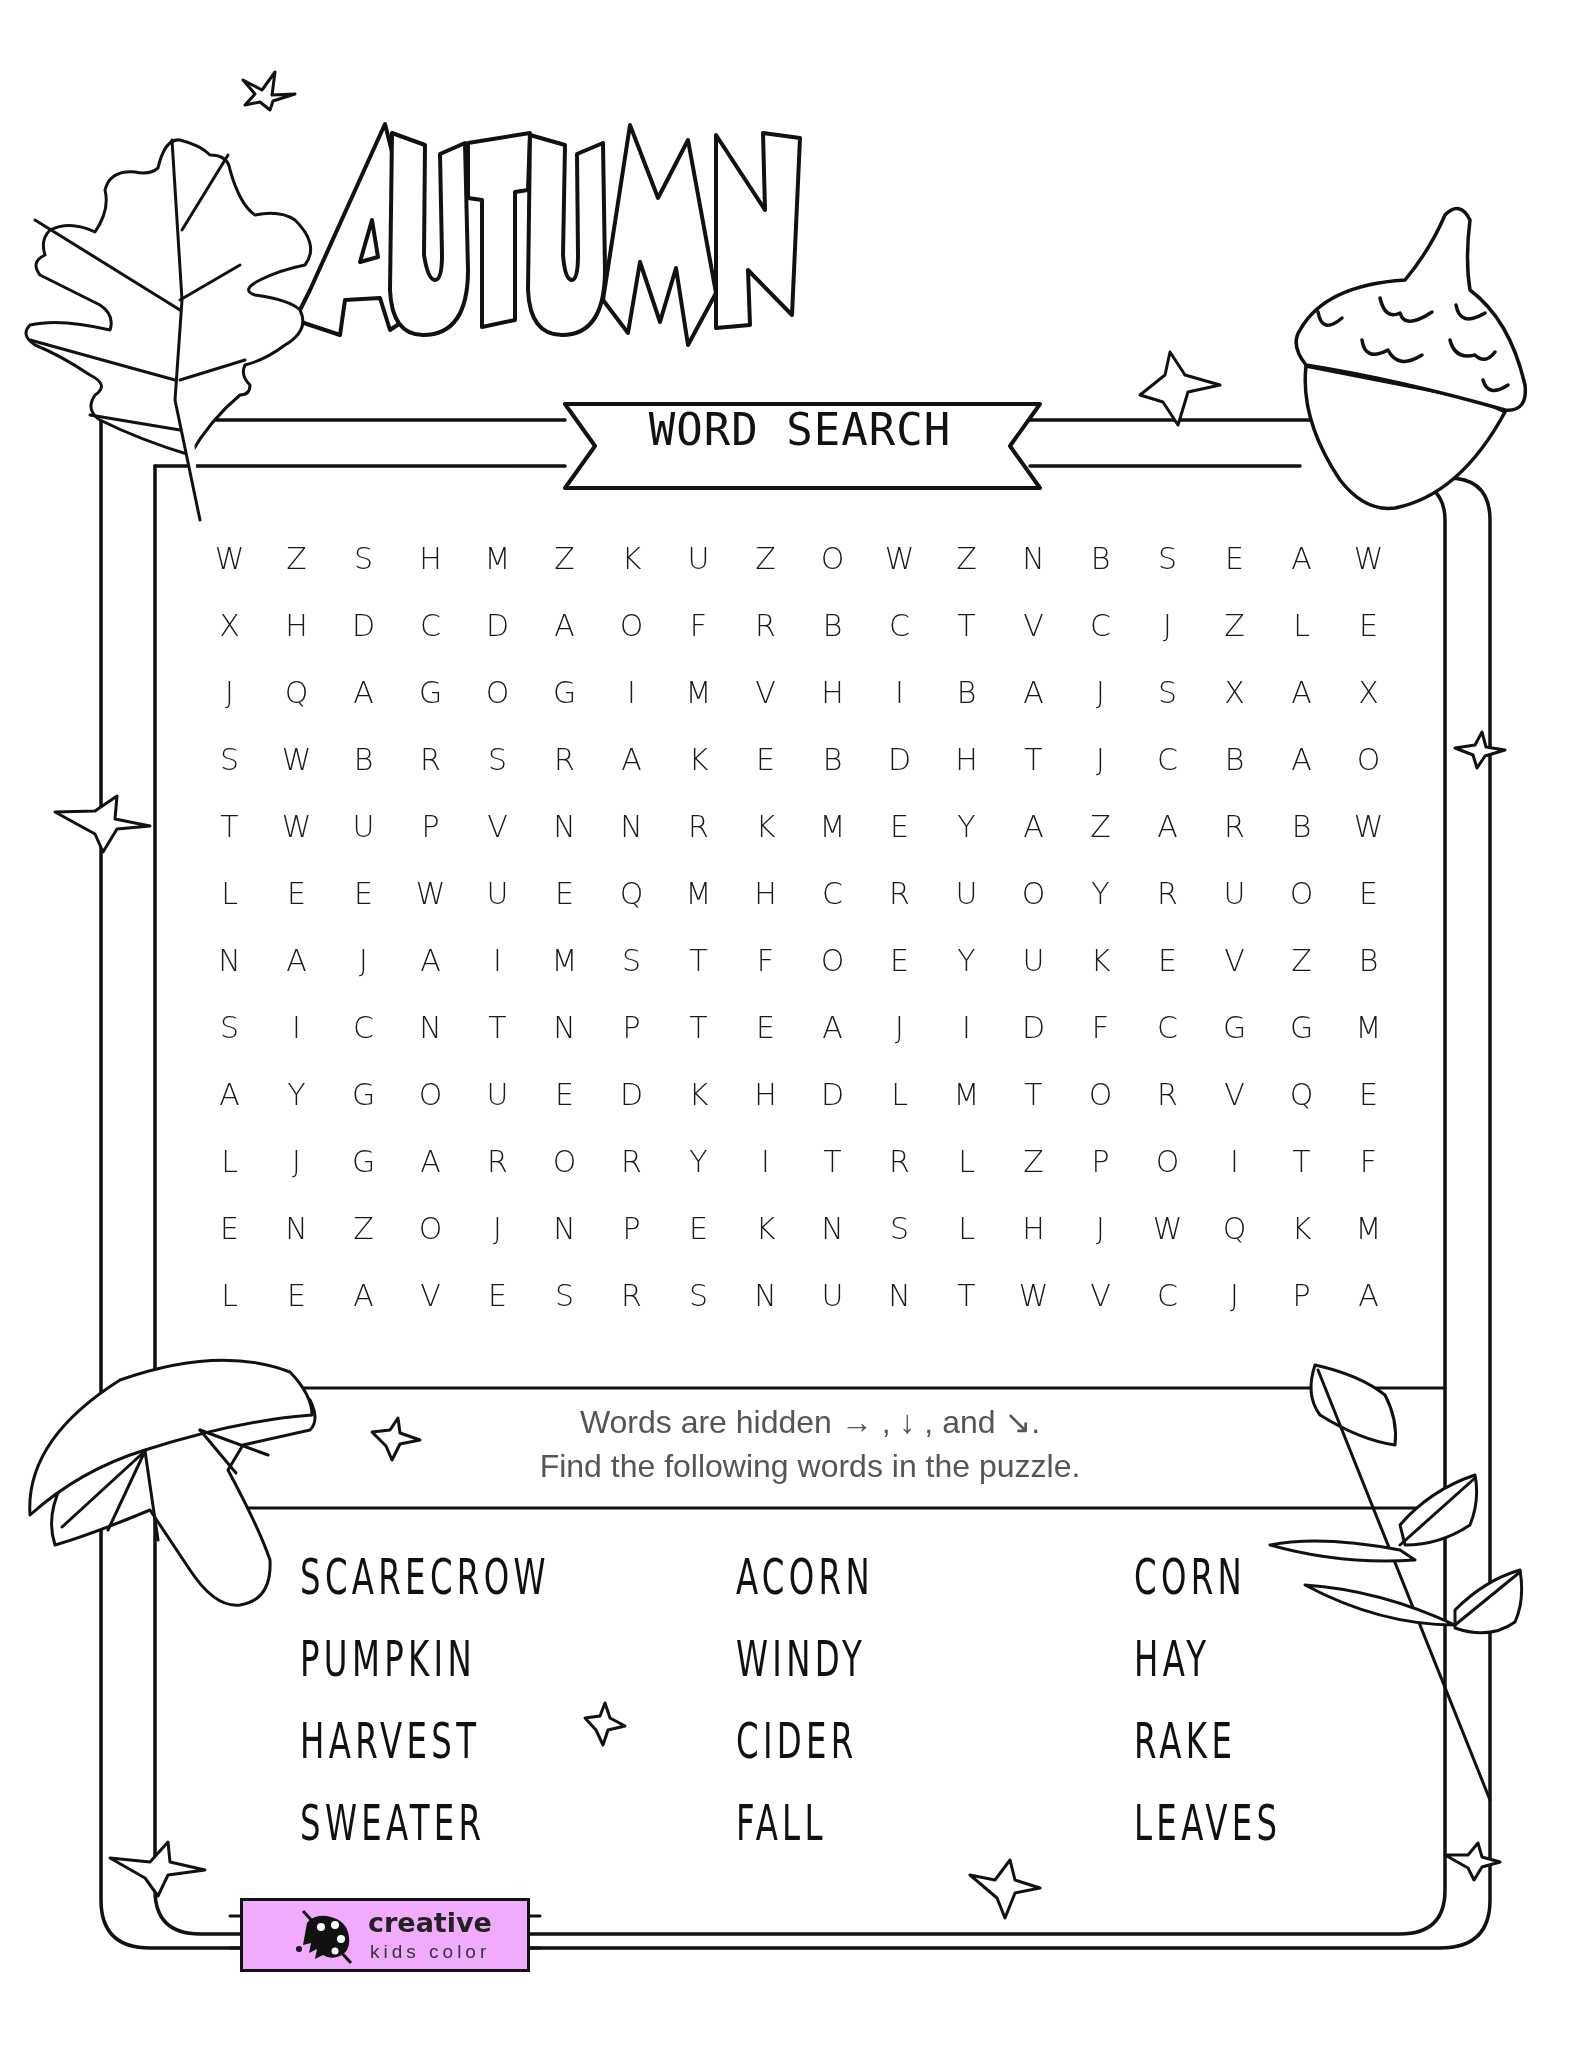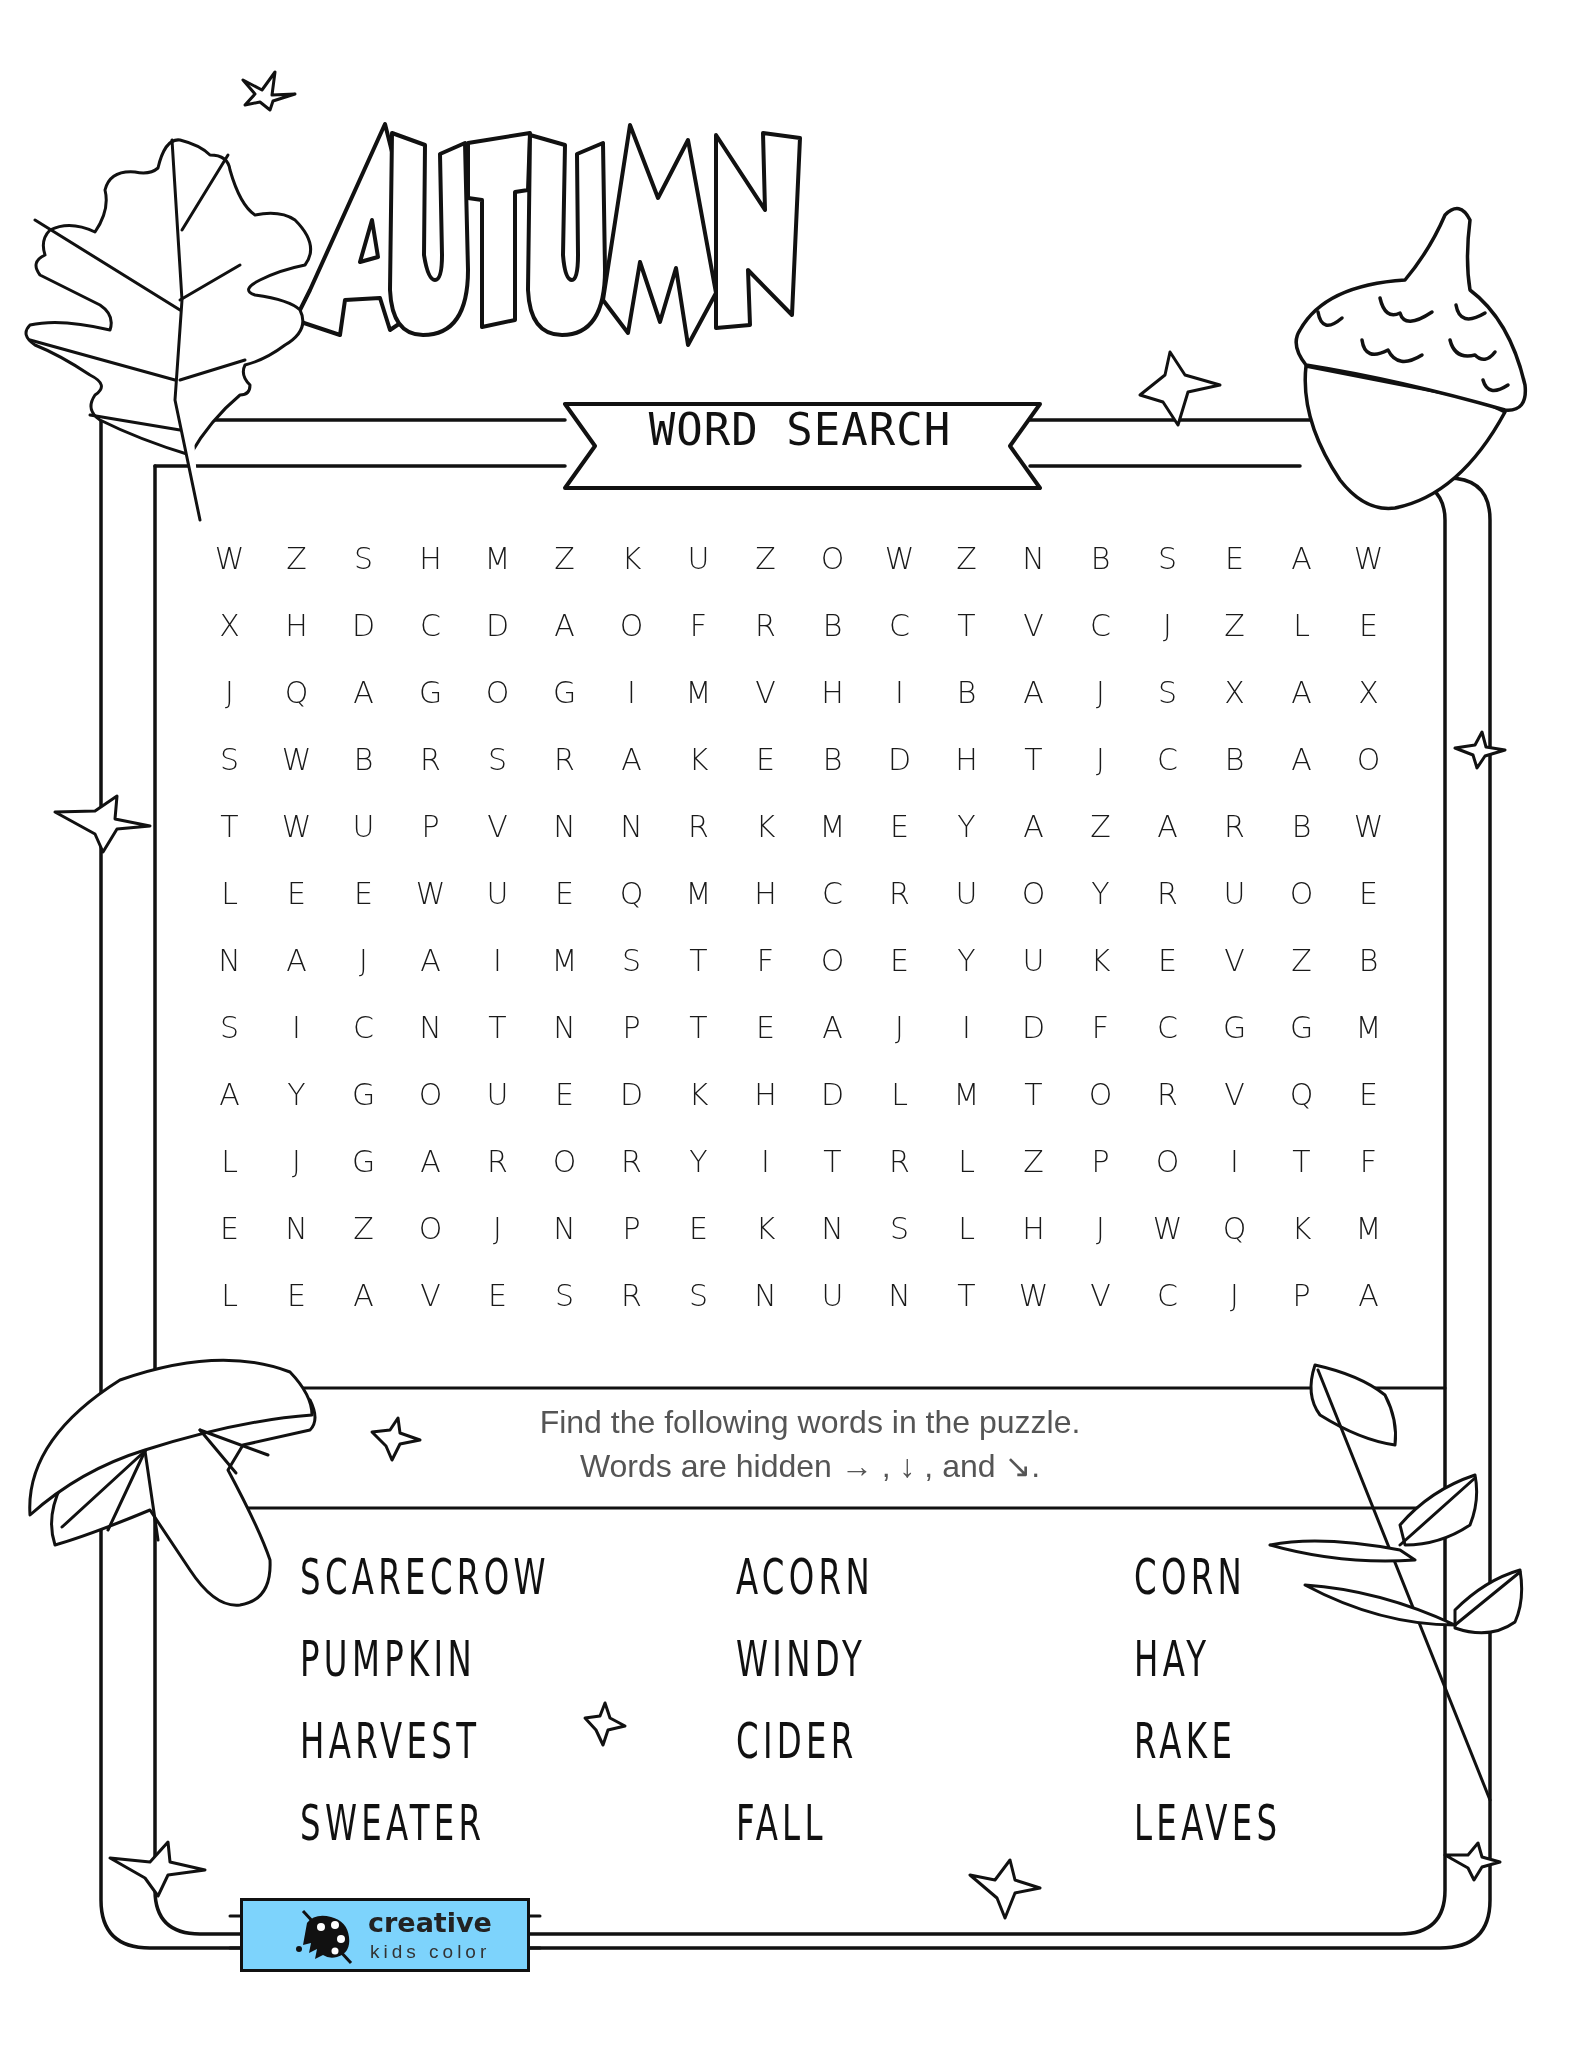--- a/index.html
+++ b/index.html
@@ -5,21 +5,21 @@
   html, body { margin:0; padding:0; background:#ffffff; }
   body { width:1583px; height:2048px; position:relative; overflow:hidden; font-family:"DejaVu Sans", sans-serif; color:#111; }
   .abs { position:absolute; }
   svg.art { position:absolute; left:0; top:0; width:1583px; height:2048px; pointer-events:none; }
   .banner-text { position:absolute; left:580px; top:400px; width:440px; height:60px; text-align:center; font-family:"DejaVu Sans Mono", monospace; font-size:44px; line-height:60px; letter-spacing:1px; color:#111; }
   .grid { position:absolute; left:196px; top:530px; display:grid; grid-template-columns:repeat(18, 67px); grid-auto-rows:67px; }
   .cell { font-family:"DejaVu Sans", sans-serif; font-size:30px; font-weight:300; text-align:center; line-height:58px; color:#1a1a1a; }
   .instructions { position:absolute; left:420px; top:1400px; width:780px; text-align:center; font-family:"Liberation Sans", sans-serif; font-size:32px; line-height:44px; color:#555; font-weight:normal; }
   .words { position:absolute; left:292px; top:1548px; width:1050px; height:320px;margin-left:8px; }
   .word { position:absolute; font-family:"DejaVu Sans Condensed","DejaVu Sans", sans-serif; font-size:50px; letter-spacing:6px; color:#111; transform:scaleX(0.72); transform-origin:left center; font-weight:300; }
-  .logo { position:absolute; left:240px; top:1898px; width:290px; height:74px; border:3px solid #111; background:#7dd3fc; box-sizing:border-box; }
+  .logo { position:absolute; left:240px; top:1898px; width:290px; height:74px; border:3px solid #111; background:#f0abfc; box-sizing:border-box; }
   .logo-text1 { position:absolute; left:125px; top:6px; font-family:"DejaVu Sans", sans-serif; font-size:27px; font-weight:bold; color:#222; }
   .logo-text2 { position:absolute; left:127px; top:40px; font-family:Liberation Sans, sans-serif; font-size:19px; letter-spacing:4px; color:#333; }
 </style>
 </head>
 <body>
 
 <svg class="art" viewBox="0 0 1583 2048" xmlns="http://www.w3.org/2000/svg">
   <g fill="none" stroke="#111" stroke-width="3.5" stroke-linejoin="round" stroke-linecap="round">
 
     <path d="M101 420 L101 1900 Q101 1948 150 1948 L1440 1948 Q1490 1948 1490 1900 L1490 520 Q1490 478 1448 478"></path>
@@ -327,22 +327,22 @@
     <div class="cell">T</div>
     <div class="cell">W</div>
     <div class="cell">V</div>
     <div class="cell">C</div>
     <div class="cell">J</div>
     <div class="cell">P</div>
     <div class="cell">A</div>
   </div>
 
 <div class="instructions">
+  <div>Words are hidden → , ↓ , and ↘.</div>
   <div>Find the following words in the puzzle.</div>
-  <div>Words are hidden → , ↓ , and ↘.</div>
 </div>
 
 <div class="words">
   <div class="word" style="left:0;top:0">SCARECROW</div>
   <div class="word" style="left:0;top:82px">PUMPKIN</div>
   <div class="word" style="left:0;top:164px">HARVEST</div>
   <div class="word" style="left:0;top:246px">SWEATER</div>
 
   <div class="word" style="left:436px;top:0">ACORN</div>
   <div class="word" style="left:436px;top:82px">WINDY</div>

